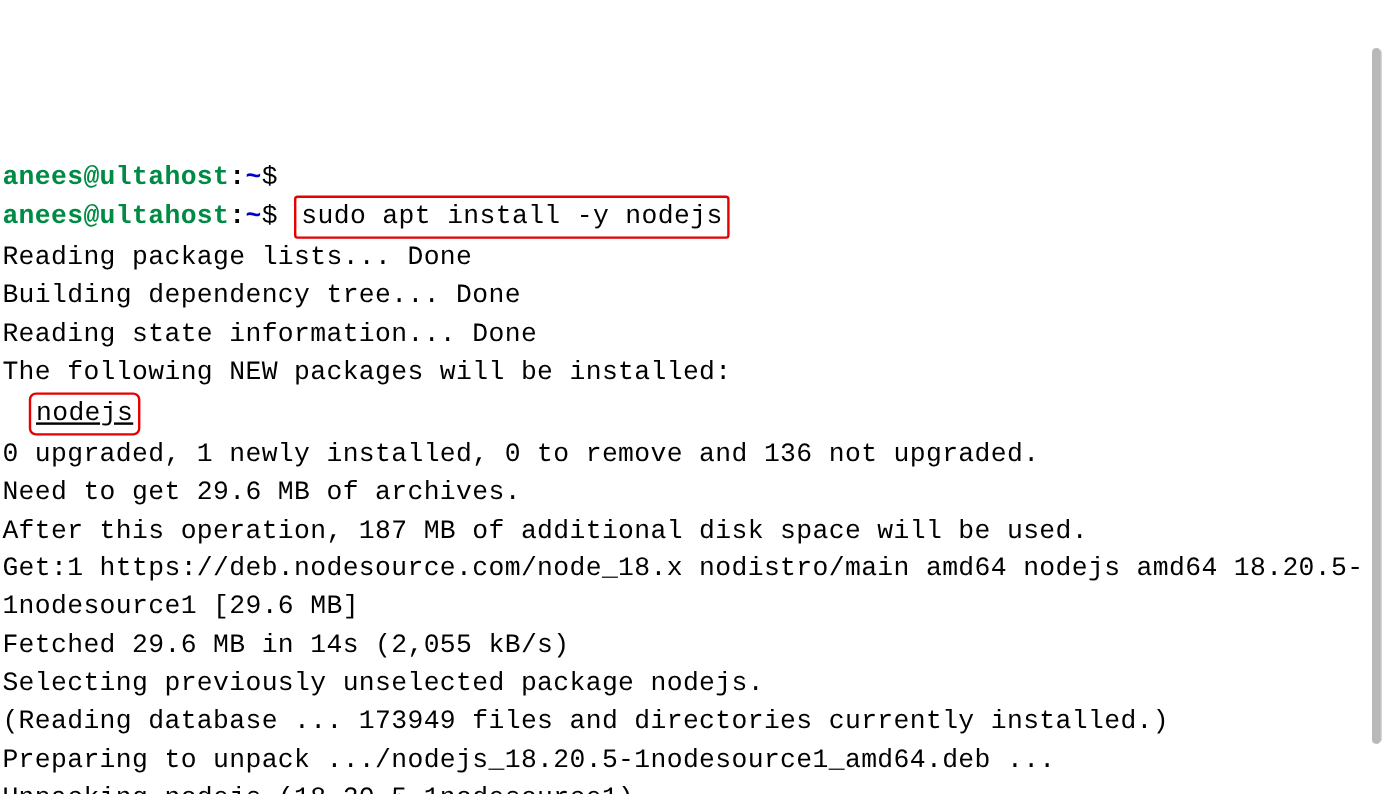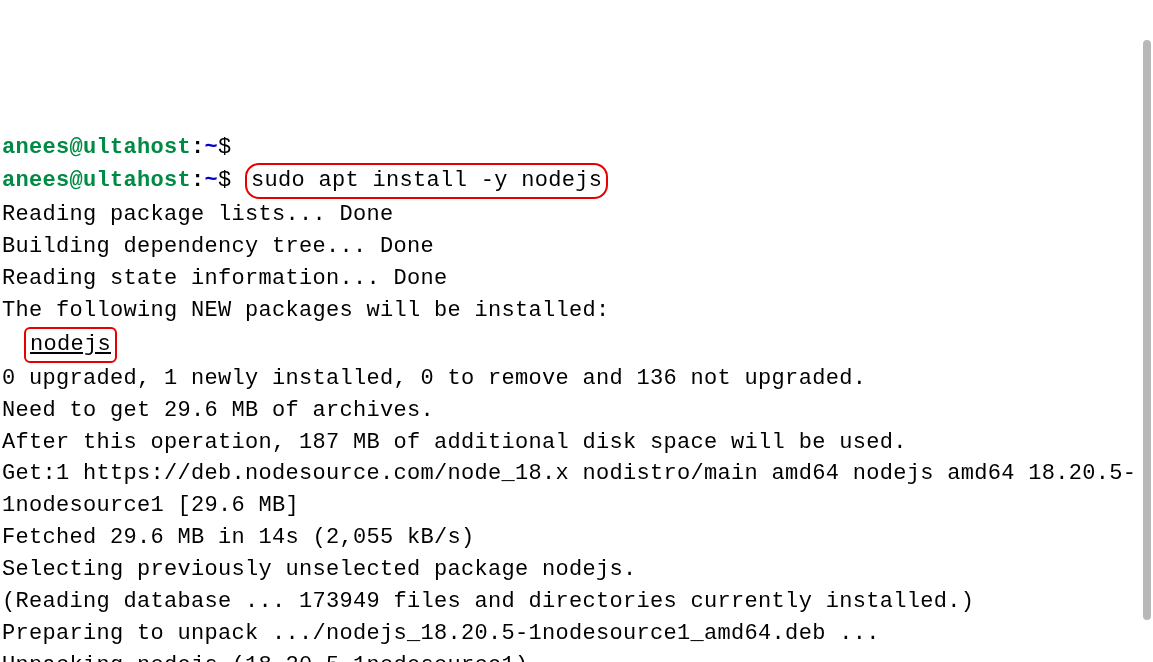--- a/index.html
+++ b/index.html
@@ -34,21 +34,21 @@
     .prompt-path {
       color: #0000cd;
       font-weight: bold;
     }
     .prompt-dollar {
       color: #000000;
       font-weight: normal;
     }
     .highlight-box {
       border: 2px solid #e60000;
-      border-radius: 14px;
+      border-radius: 3px;
       padding: 0 4px;
       display: inline-block;
     }
     .highlight-box-indent {
       border: 2px solid #e60000;
       border-radius: 6px;
       padding: 0 4px;
       display: inline-block;
       margin-left: 22px;
       text-decoration: underline;

